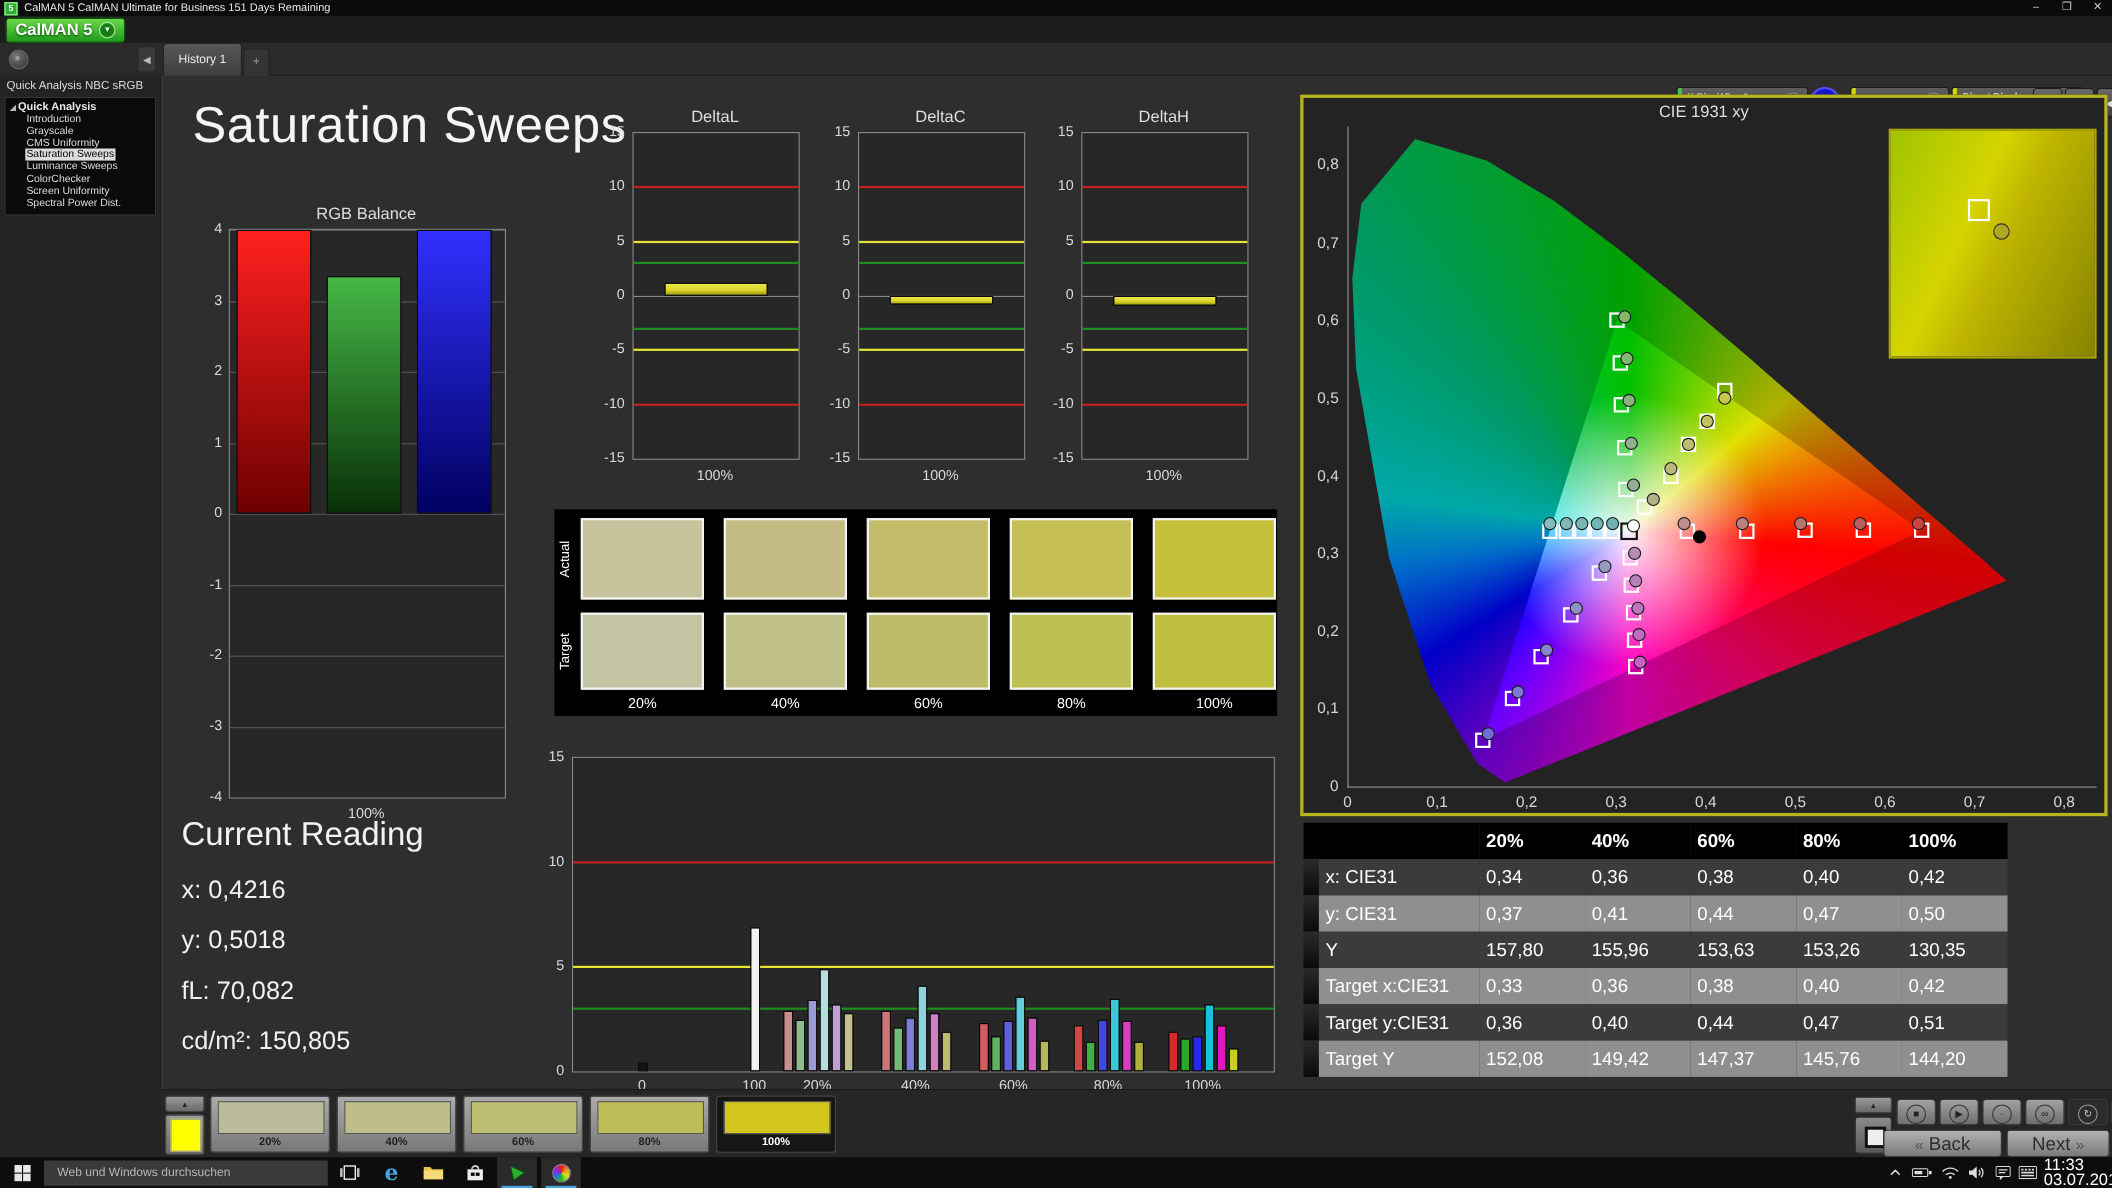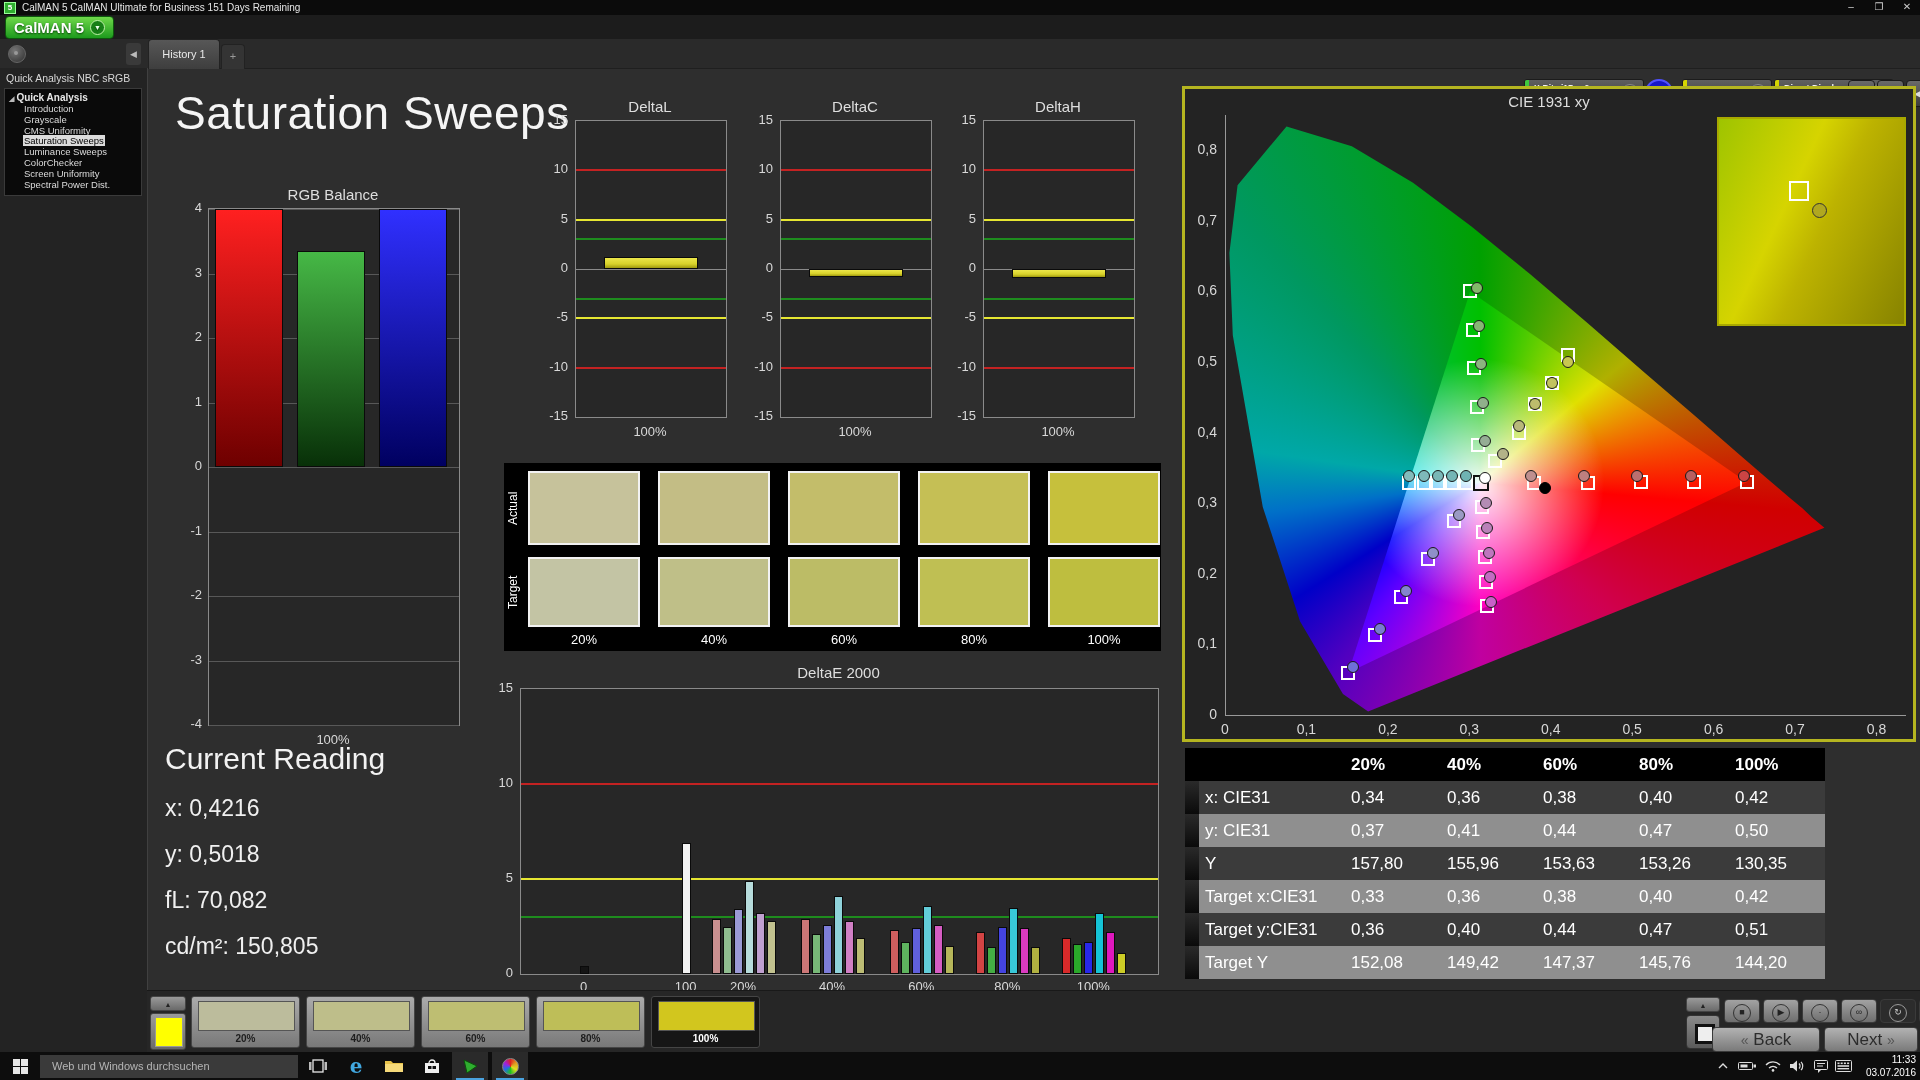--- a/index.html
+++ b/index.html
@@ -122,21 +122,21 @@
   
   #taskbar{left:0;top:1052px;width:1920px;height:28px;background:#0d0d0d;}
   #start-btn{left:0;top:1052px;width:40px;height:28px;display:flex;align-items:center;justify-content:center;}
   #search-box{left:40px;top:1055px;width:258px;height:23px;background:#3a3a3a;font-size:11px;color:#b5b5b5;
       line-height:23px;padding-left:12px;box-sizing:border-box;}
   .tb-icon{position:absolute;top:1052px;width:36px;height:28px;display:flex;align-items:center;justify-content:center;}
   .tb-icon.active{background:#2a2a2a;}
   .tb-icon.active::after{content:"";position:absolute;left:4px;bottom:0;width:28px;height:2px;background:#4aa3e0;}
   .tray-icon{position:absolute;top:1052px;height:28px;display:flex;align-items:center;justify-content:center;width:22px;
       color:#ddd;font-size:11px;}
-  #clock{left:1858px;top:1053px;width:58px;text-align:right;color:#fff;font-size:10px;line-height:13px;}
+  #clock{left:1858px;top:1053px;width:58px;text-align:left;color:#fff;font-size:15px;line-height:13px;}
 </style>
 </head>
 <body>
 
 <div id="app">
 
   <div id="titlebar" class="abs">
     <div id="title-icon">5</div>
     <div id="window-title">CalMAN 5 CalMAN Ultimate for Business 151 Days Remaining</div>
     <div class="winbtn" style="left:1838px;">–</div>
@@ -310,21 +310,20 @@
       <div class="swatch" style="left: 414px; top: 94px; width: 112px; height: 70px; background: rgb(191, 191, 83);"></div>
       <div class="swatch" style="left: 544px; top: 94px; width: 112px; height: 70px; background: rgb(190, 190, 63);"></div>
       <div class="swlab" style="left: 24px; top: 169px;">20%</div>
       <div class="swlab" style="left: 154px; top: 169px;">40%</div>
       <div class="swlab" style="left: 284px; top: 169px;">60%</div>
       <div class="swlab" style="left: 414px; top: 169px;">80%</div>
       <div class="swlab" style="left: 544px; top: 169px;">100%</div>
     </div>
 
   <div class="abs" id="de-chart" style="left:505px;top:664px;width:656px;height:334px;">
-    <div class="ctitle" style="left:15px;top:0;width:637px;">DeltaE 2000</div>
     <div class="plot" style="left:15px;top:24px;width:637px;height:285px;" id="de-plot">
         <div class="refline" style="top: 94px; background: rgb(196, 34, 34);"></div>
         <div class="refline" style="top: 189px; background: rgb(230, 230, 50);"></div>
         <div class="refline" style="top: 227px; background: rgb(30, 140, 30);"></div>
         <div class="vbar" style="left: 59.2px; bottom: 0px; width: 9px; height: 7.6px; background: linear-gradient(rgb(20, 20, 20), rgb(20, 20, 20));"></div>
         <div class="vbar" style="left: 161.12px; bottom: 0px; width: 9px; height: 131.1px; background: linear-gradient(rgb(242, 242, 242), rgb(242, 242, 242));"></div>
         <div class="vbar" style="left: 190.95px; bottom: 0px; width: 9px; height: 55.1px; background: linear-gradient(rgb(201, 143, 143), rgb(201, 143, 143));"></div>
         <div class="vbar" style="left: 201.95px; bottom: 0px; width: 9px; height: 47.5px; background: linear-gradient(rgb(143, 188, 143), rgb(143, 188, 143));"></div>
         <div class="vbar" style="left: 212.95px; bottom: 0px; width: 9px; height: 64.6px; background: linear-gradient(rgb(154, 154, 214), rgb(154, 154, 214));"></div>
         <div class="vbar" style="left: 223.95px; bottom: 0px; width: 9px; height: 93.1px; background: linear-gradient(rgb(183, 220, 220), rgb(183, 220, 220));"></div>

